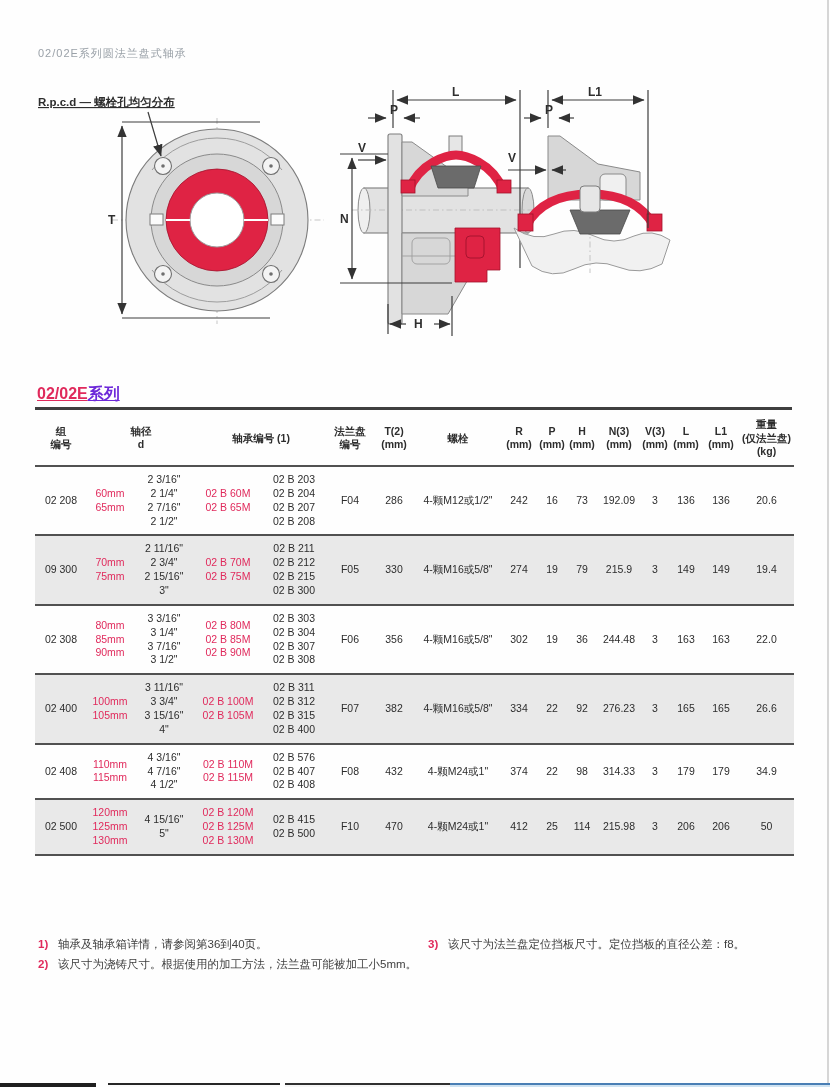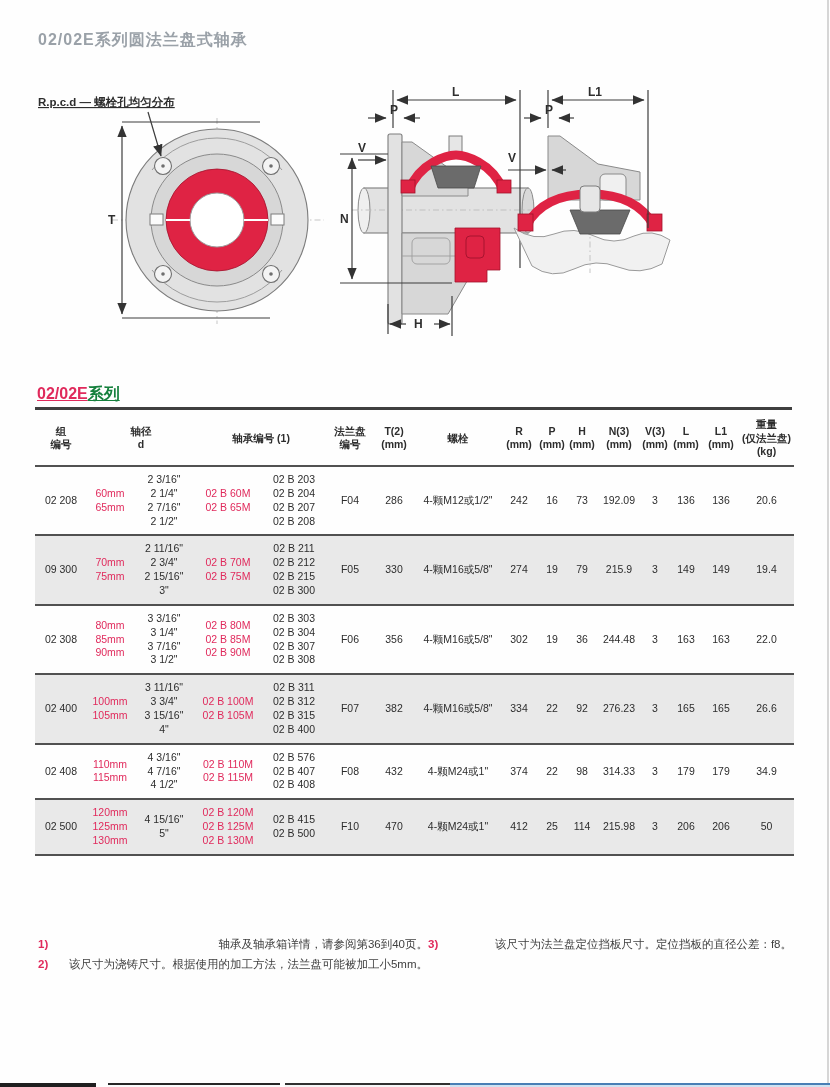--- a/index.html
+++ b/index.html
@@ -2,37 +2,37 @@
 <html style="--accent-red: #e02a5c; --diagram-red: #df2344; --row-shade: #e9e9e9; --title-gray: #9aa1a8; --bottom-blue: #cfe3f2;"><head>
 <meta charset="utf-8">
 <style>
   html,body{margin:0;padding:0;background:#ffffff;}
   .page{
     position:relative;width:830px;height:1087px;background:#fefefe;
     font-family:"Liberation Sans","DejaVu Sans",sans-serif;color:#3c3c3c;overflow:hidden;
   }
   .page-edge{position:absolute;top:0;right:1px;width:2px;height:100%;background:#d6d6d6;}
   .doc-title{
-    position:absolute;left:38px;top:30px;font-size:16px;letter-spacing:1px;
-    color:var(--title-gray,#9aa1a8);font-weight:bold;
+    position:absolute;left:38px;top:46px;font-size:11px;letter-spacing:1px;
+    color:var(--title-gray,#9aa1a8);font-weight:normal;
   }
   
   .diagrams{position:absolute;left:0;top:78px;}
   .dim{stroke:#3d3d3d;stroke-width:1.2;fill:none;}
   .dimlabel{font-size:12px;font-weight:bold;fill:#2e2e2e;}
   .note-text{font-size:11.5px;font-weight:bold;fill:#2e2e2e;text-decoration:underline;}
   .steel{fill:#e2e2e2;stroke:#7c7c7c;stroke-width:1.1;}
   .steel2{fill:#d7d7d7;stroke:#8a8a8a;stroke-width:1;}
   .redpart{fill:var(--diagram-red,#df2344);stroke:#a2122c;stroke-width:0.8;}
   .hub{fill:#6b6b6b;stroke:#4a4a4a;stroke-width:0.8;}
   .cline{stroke:#b9b9b9;stroke-width:0.8;stroke-dasharray:6 3 1.5 3;fill:none;}
   
   .series-title{position:absolute;left:37px;top:384px;font-size:16px;font-weight:bold;}
   .series-title .red{color:var(--accent-red,#e02a5c);text-decoration:underline;}
-  .series-title .dark{color:#15803d;text-decoration:underline;}
+  .series-title .dark{color:#6d28d9;text-decoration:underline;}
   .series-rule{position:absolute;left:35px;top:407px;width:757px;height:3px;background:#3f3f3f;}
   
   .spec-table{
     position:absolute;left:35px;top:412px;width:757px;
     border-collapse:collapse;table-layout:fixed;
     font-size:10.5px;color:#2d2d2d;
   }
   .spec-table th{
     font-weight:bold;text-align:center;vertical-align:middle;
     white-space:pre-line;padding:6px 0;line-height:1.3;
@@ -46,21 +46,21 @@
   .spec-table tbody tr:first-child{border-top:none;}
   .spec-table{border-bottom:2.5px solid #515151;}
   .spec-table tbody tr.shaded{background:var(--row-shade,#e9e9e9);}
   .spec-table td.red{color:var(--accent-red,#e02a5c);}
   
   .footnotes{position:absolute;left:38px;top:936px;width:754px;display:flex;font-size:11.5px;line-height:1.55;color:#3f3f3f;}
   .fn-col-left{width:390px;}
   .fn-col-right{width:364px;margin-left:0px;}
   .fn{display:flex;margin-bottom:2px;}
   .fn-num{color:var(--accent-red,#e02a5c);font-weight:bold;width:20px;flex:0 0 20px;}
-  .fn-text{flex:1;text-align:right;}
+  .fn-text{flex:1;}
   
   .bottom-strip{position:absolute;left:0;bottom:0;width:830px;height:5px;}
   .bs-a{position:absolute;left:0;bottom:0;width:96px;height:4px;background:#1f1f1f;}
   .bs-b{position:absolute;left:108px;bottom:0;width:172px;height:4px;background:#fbfbfb;border-top:2.5px solid #262626;box-sizing:border-box;}
   .bs-c{position:absolute;left:285px;bottom:0;width:165px;height:4px;background:#f6f6f6;border-top:2.5px solid #303030;box-sizing:border-box;}
   .bs-d{position:absolute;left:450px;bottom:0;width:380px;height:4px;background:var(--bottom-blue,#cfe3f2);border-top:2px solid #4a7fb5;box-sizing:border-box;}
 </style>
 </head>
 <body>
 

